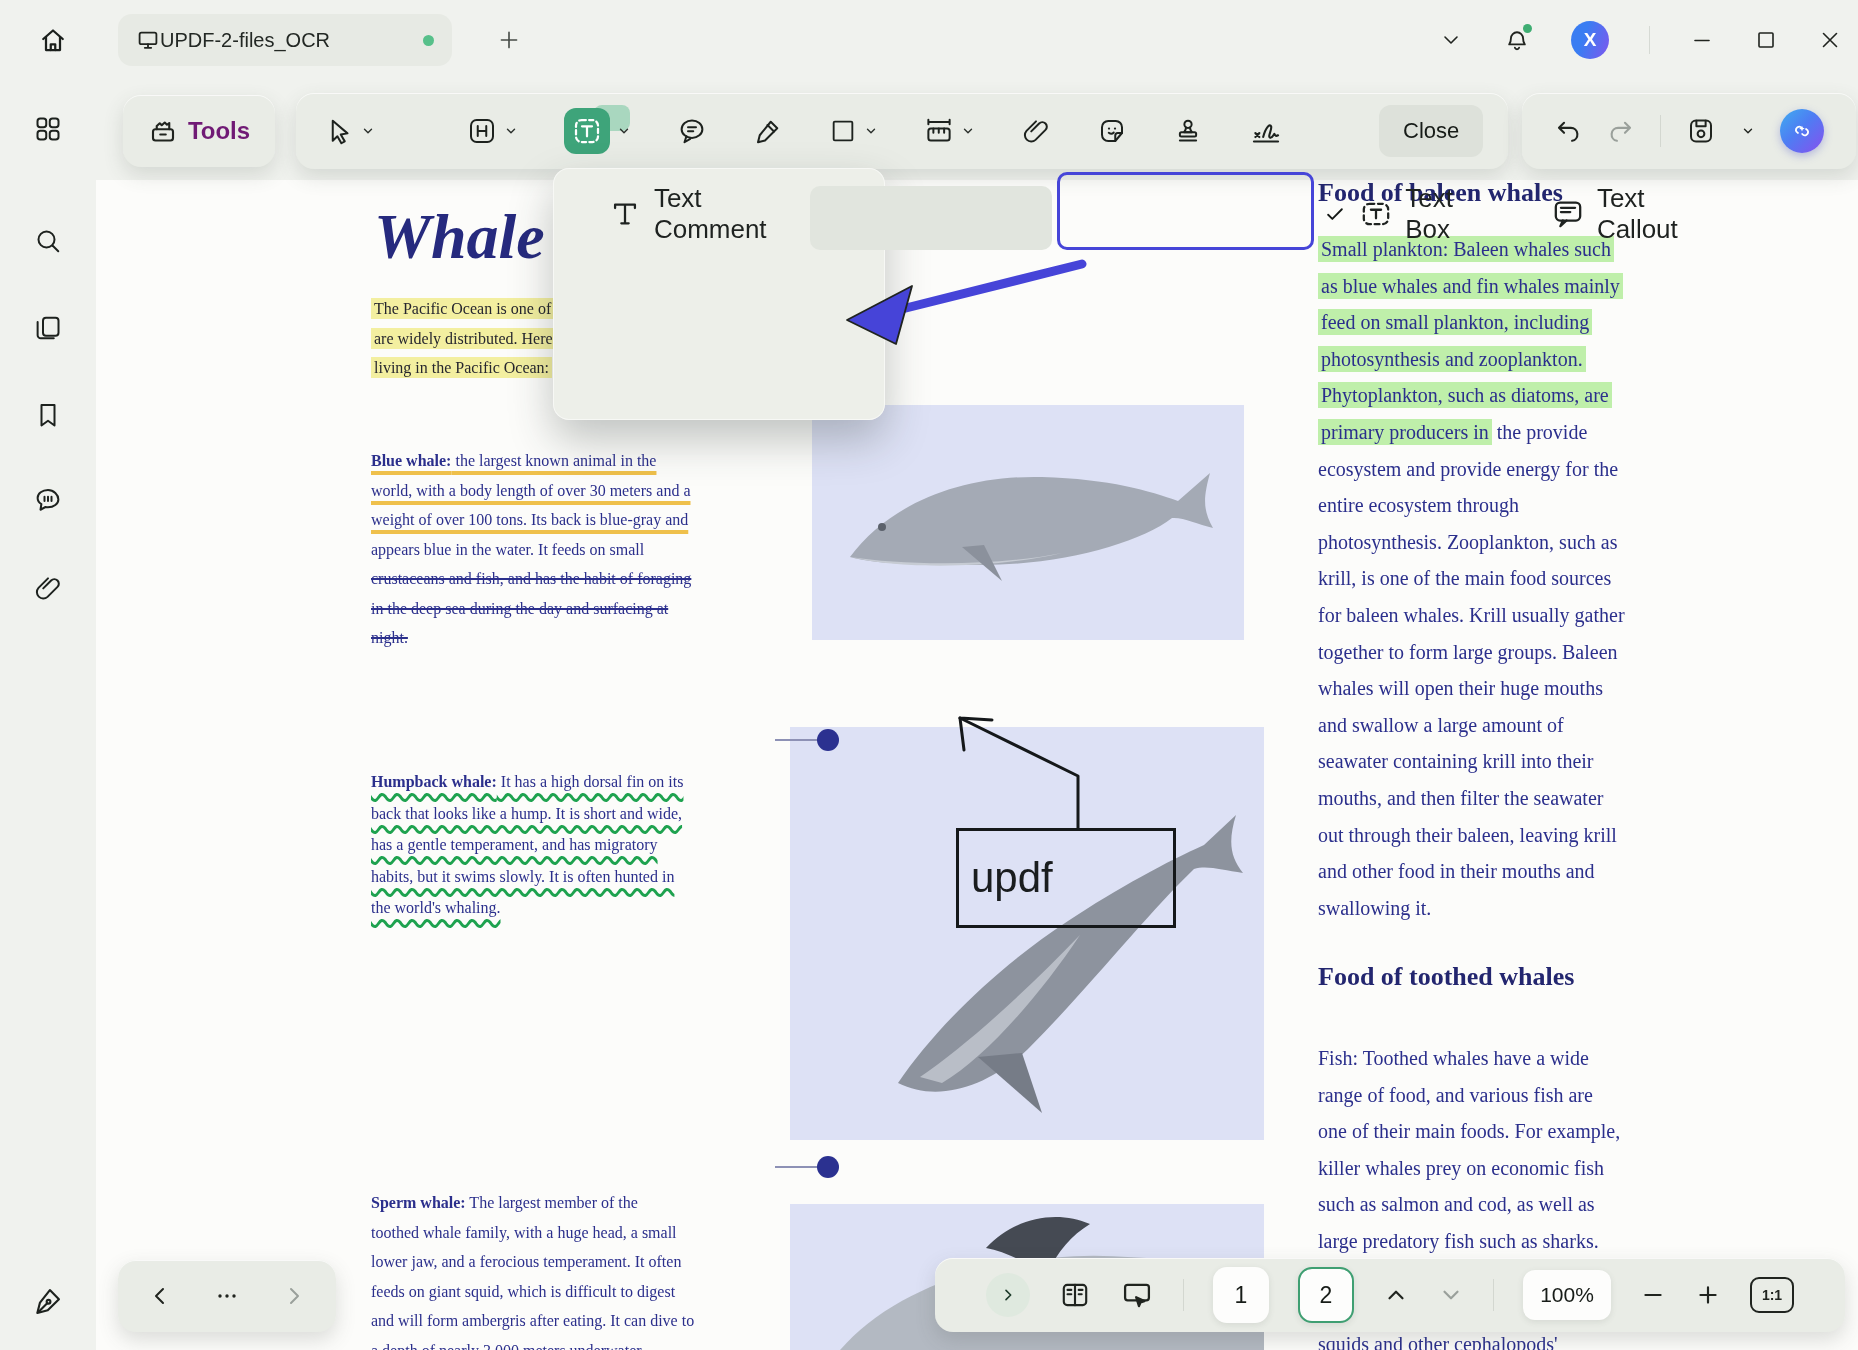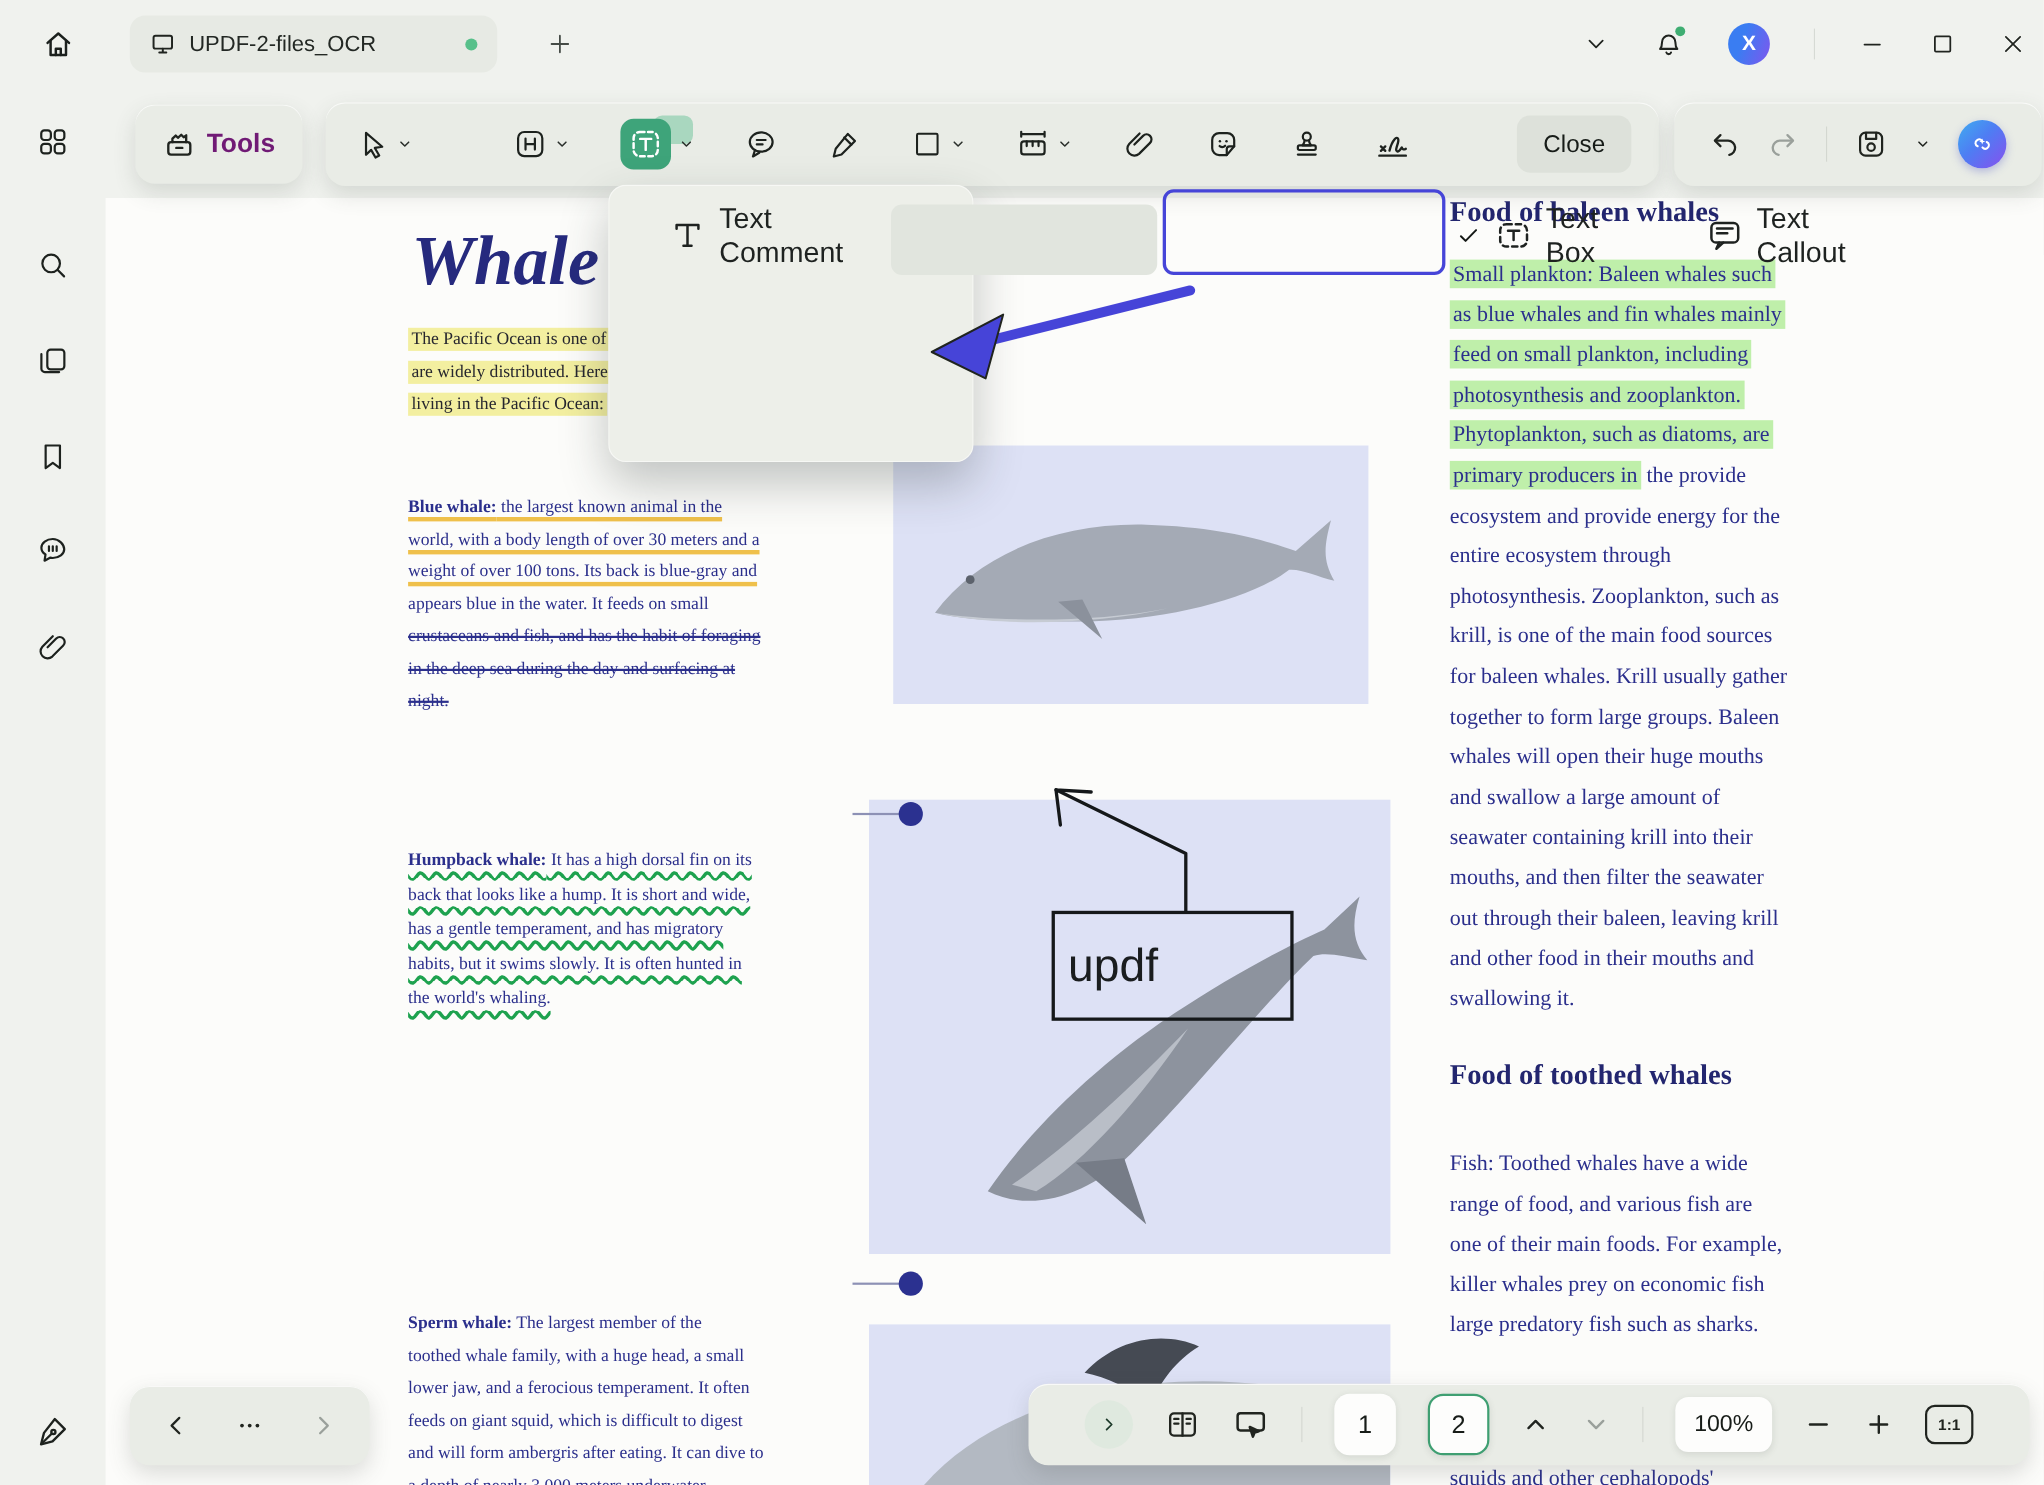--- a/index.html
+++ b/index.html
@@ -17,21 +17,21 @@
   svg{fill:none;stroke:currentColor;stroke-width:1.8;stroke-linecap:round;stroke-linejoin:round;display:block}
   .s14{width:14px;height:14px}.s16{width:16px;height:16px}.s22{width:22px;height:22px}
   .s24{width:24px;height:24px}.s26{width:26px;height:26px}.s28{width:28px;height:28px}
   .s30{width:30px;height:30px}.s32{width:32px;height:32px}.s34{width:34px;height:34px}
 
   #stage{position:absolute;inset:0}
 
   
   .topbar{position:absolute;left:0;top:0;width:1858px;height:80px;display:flex;align-items:center;z-index:10}
   .home-btn{position:absolute;left:26px;top:13px;width:54px;height:54px;border-radius:14px;display:flex;align-items:center;justify-content:center;color:#1b201d}
-  .doc-tab{position:absolute;left:118px;top:14px;height:52px;width:334px;background:#e7eae4;border-radius:14px;display:flex;align-items:center;padding:0 18px;gap:12px}
+  .doc-tab{position:absolute;left:118px;top:14px;height:52px;width:334px;background:#e7eae4;border-radius:14px;display:flex;align-items:center;padding:0 18px;}
   .doc-tab .title{font-size:20px;color:#232824;flex:1;white-space:nowrap;overflow:hidden}
   .tab-dot{width:11px;height:11px;border-radius:50%;background:var(--tab-dot-green)}
   .new-tab{position:absolute;left:496px;top:27px;color:#454b46}
   .top-right{position:absolute;right:16px;top:14px;height:52px;display:flex;align-items:center;gap:40px}
   .bell-wrap{position:relative}
   .bell-dot{position:absolute;right:-1px;top:-2px;width:9px;height:9px;border-radius:50%;background:#3fae72}
   .avatar{width:38px;height:38px;border-radius:50%;background:linear-gradient(110deg,var(--avatar-blue,#3a7df2) 35%,var(--avatar-purple,#7e57ee));color:#fff;font-size:19px;font-weight:bold;display:flex;align-items:center;justify-content:center}
   .vdiv{width:1px;height:28px;background:#d6dad4}
 
   
@@ -295,20 +295,21 @@
       <div class="line"><span>and other food in their mouths and</span></div>
       <div class="line"><span>swallowing it.</span></div>
     </div>
   <div class="rightcol-h rc2">Food of toothed whales</div>
   <div class="para rightpara rp2">
 
   <div class="line"><span>Fish: Toothed whales have a wide</span></div>
       <div class="line"><span>range of food, and various fish are</span></div>
       <div class="line"><span>one of their main foods. For example,</span></div>
       <div class="line"><span>killer whales prey on economic fish</span></div>
+      <div class="line"><span>such as salmon and cod, as well as</span></div>
       <div class="line"><span>large predatory fish such as sharks.</span></div>
     </div>
   <div class="para rightpara rp3">
 
   <div class="line"><span>squids and other cephalopods'</span></div>
     </div>
 
   <div class="pdf-img img1">
     <svg width="432" height="235" viewBox="0 0 432 235" style="stroke:none">
       <path d="M38 152 C78 98 150 70 230 72 C298 74 338 86 366 96 L398 68 C391 94 391 105 401 123 C385 119 371 112 360 113 C328 138 250 160 170 160 C118 160 68 160 38 152 Z" fill="#a4aab5"></path>

